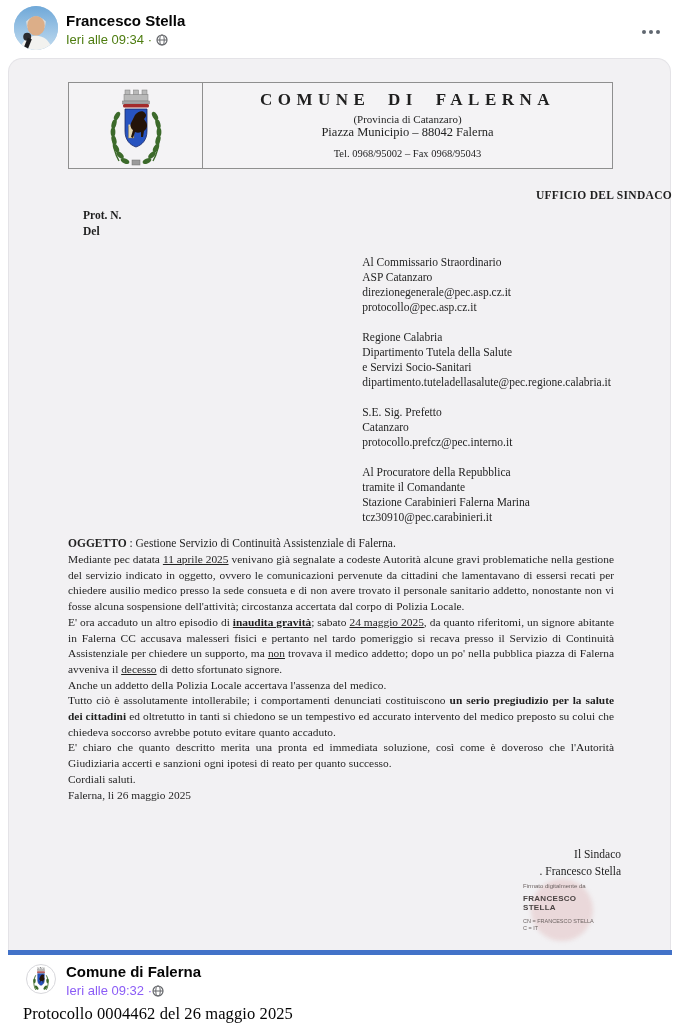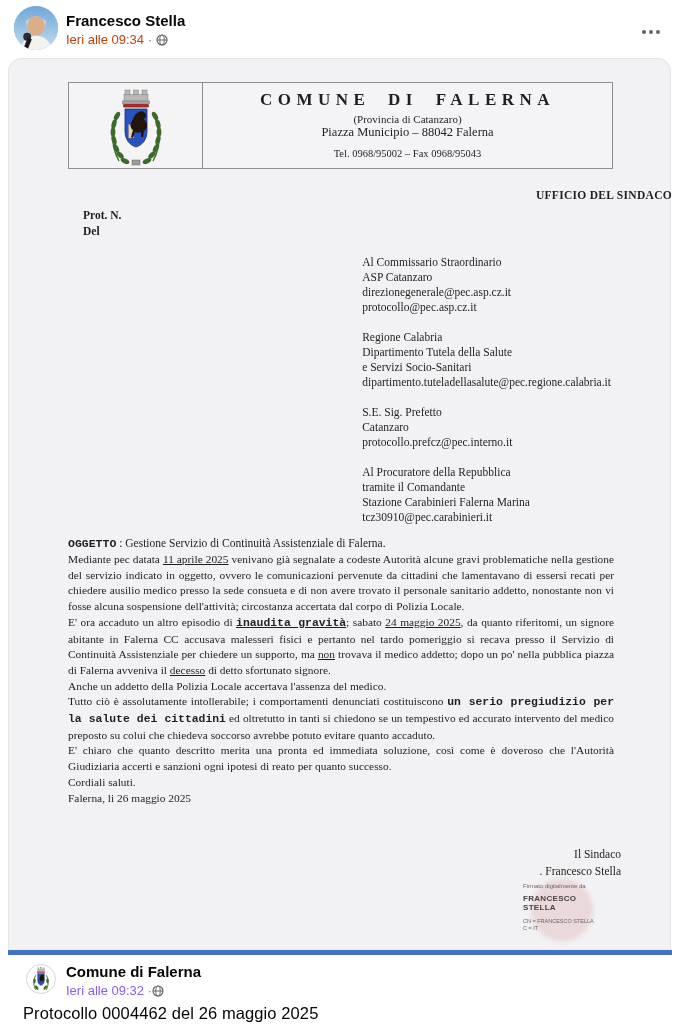--- a/index.html
+++ b/index.html
@@ -9,21 +9,21 @@
     font-family:"Liberation Sans", sans-serif;
     -webkit-font-smoothing:antialiased;
   }
   
   .post-header{position:absolute;left:0;top:0;width:679px;height:58px;background:#fff;}
   .avatar{
     position:absolute;left:14px;top:6px;width:44px;height:44px;border-radius:50%;
     overflow:hidden;background:#9fc3e2;cursor:pointer;
   }
   .hdr-name{position:absolute;left:66px;top:12px;font-size:15px;font-weight:700;color:#050505;line-height:18px;cursor:pointer;}
-  .hdr-meta{position:absolute;left:66px;top:32px;font-size:13px;color:#c2410c;line-height:16px;display:flex;align-items:center;gap:4px;}
+  .hdr-meta{position:absolute;left:66px;top:32px;font-size:13px;color:#4d7c0f;line-height:16px;display:flex;align-items:center;gap:4px;}
   .menu-dots{position:absolute;right:12px;top:20px;width:32px;height:24px;display:flex;align-items:center;justify-content:center;cursor:pointer;}
   .globe{display:inline-block;vertical-align:middle;}
 
   
   .doc-card{
     position:absolute;left:8px;top:58px;width:663px;height:892px;
     background:#f2f1f3;border:1px solid #e4e3e7;border-bottom:none;
     border-radius:14px 14px 0 0;box-sizing:border-box;cursor:pointer;
     font-family:"Liberation Serif", serif;color:#1f1f1f;
   }
@@ -43,21 +43,21 @@
   .office-line{position:absolute;left:0;top:130px;width:663px;text-align:right;
     font-size:11.5px;font-weight:700;letter-spacing:0.3px;}
   .prot-block{position:absolute;left:74px;top:148px;font-size:11.5px;font-weight:700;line-height:16px;}
 
   .addr-col{position:absolute;right:59px;top:196px;font-size:11.5px;line-height:15px;}
   .addr-block{margin-bottom:15px;}
 
   .subject-line{position:absolute;left:59px;top:478px;width:546px;font-size:11.5px;}
   .body-block{position:absolute;left:59px;top:493px;width:546px;font-size:11.4px;line-height:15.7px;}
   .jp{text-align:justify;}
-  .b{font-weight:700;font-family:Liberation Mono, monospace;}
+  .b{font-weight:700;}
   .u{text-decoration:underline;}
 
   .sig-block{position:absolute;right:49px;top:787px;width:190px;text-align:right;
     font-size:11.5px;line-height:17px;}
 
   .stamp{position:absolute;left:514px;top:824px;width:110px;color:#6d6463;
     font-family:"Liberation Sans", sans-serif;}
   .stamp::before{
     content:"";position:absolute;left:8px;top:-4px;width:62px;height:62px;border-radius:50%;
     background:rgba(211,148,148,0.26);filter:blur(2px);
@@ -69,21 +69,21 @@
 
   
   .post2{position:absolute;left:0;top:955px;width:679px;height:69px;background:#fff;}
   .avatar2{
     position:absolute;left:26px;top:9px;width:30px;height:30px;border-radius:50%;
     background:#fff;border:1px solid #d8d8dc;box-sizing:border-box;overflow:hidden;
     display:flex;align-items:center;justify-content:center;cursor:pointer;
   }
   .p2-name{position:absolute;left:66px;top:8px;font-size:15px;font-weight:700;color:#050505;cursor:pointer;}
   .p2-meta{position:absolute;left:66px;top:28px;font-size:13px;color:#8b5cf6;display:flex;align-items:center;}
-  .p2-msg{position:absolute;left:23px;top:49px;font-size:16.5px;color:#050505;letter-spacing:0.1px;}
+  .p2-msg{position:absolute;left:23px;top:49px;font-size:16.5px;color:#050505;letter-spacing:0.1px;font-family:Liberation Serif, serif;}
 </style>
 </head>
 <body>
 
 <div class="post-header">
   <div class="avatar">
     <svg width="44" height="44" viewBox="0 0 40 40">
       <defs>
         <linearGradient id="sky" x1="0" y1="0" x2="0" y2="1">
           <stop offset="0" stop-color="#6fa8d8"></stop>

